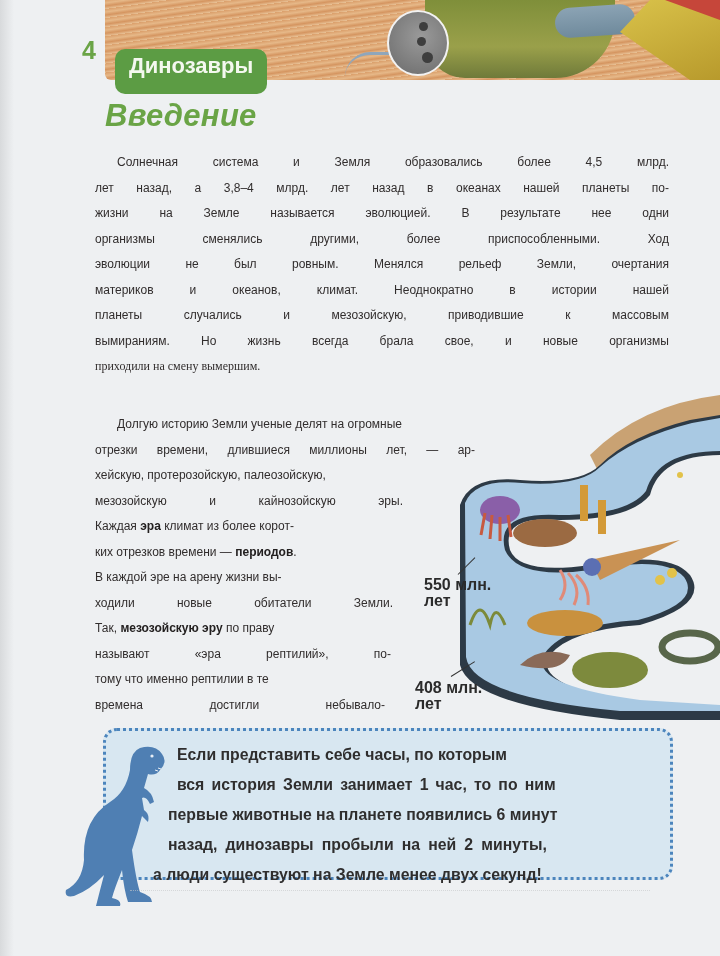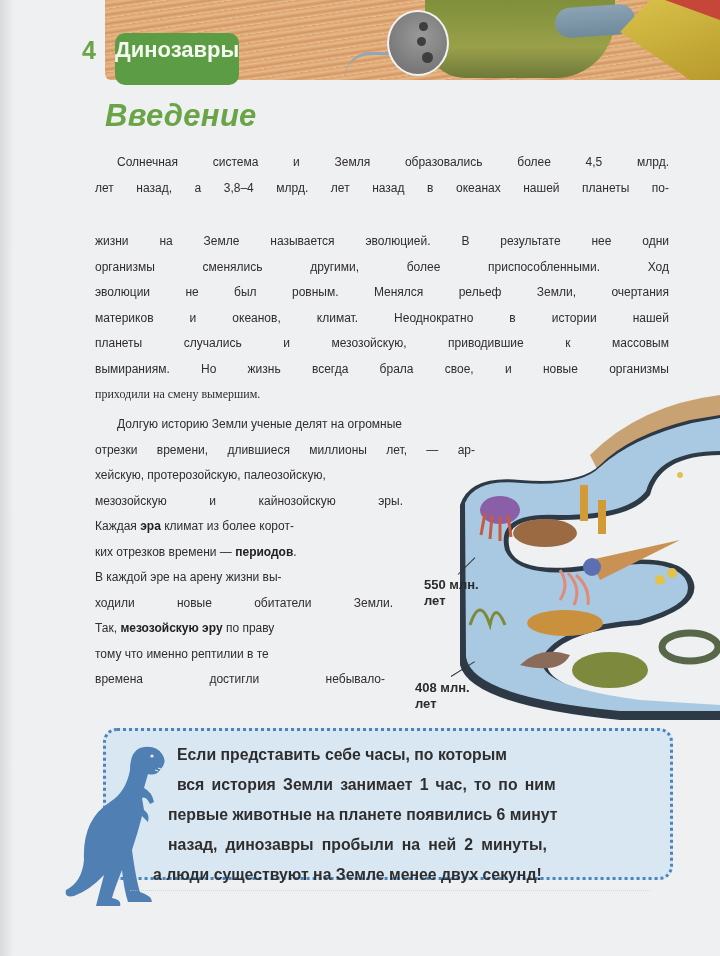--- a/index.html
+++ b/index.html
@@ -9,32 +9,32 @@
   .pterosaur-body{position:absolute;left:425px;top:0;width:190px;height:78px;background:linear-gradient(180deg,#7f8f3a,#9aa04a 60%,#6f7a3a);border-radius:0 0 60px 40px;}
   .pterosaur-neck{position:absolute;left:555px;top:6px;width:80px;height:30px;background:linear-gradient(180deg,#8ba3b4,#6f8a9c);border-radius:20px;transform:rotate(-4deg);}
   .pterosaur-head{position:absolute;left:620px;top:0;width:100px;height:80px;background:linear-gradient(160deg,#d9c24a,#b89a2c);clip-path:polygon(0 40%,30% 0,100% 0,100% 100%,70% 100%);}
   .pterosaur-crest{position:absolute;left:665px;top:0;width:55px;height:20px;background:#c6463a;clip-path:polygon(0 0,100% 0,100% 100%);}
   .pterosaur-bg{position:absolute;left:690px;top:0;width:30px;height:70px;background:#6aa24a;}
   .fossil-circle{position:absolute;left:387px;top:10px;width:58px;height:62px;border-radius:50%;background:radial-gradient(circle at 55% 40%,#9a9a9a,#6a6a6a);border:2px solid #f2f2f2;}
   .fossil-circle span{position:absolute;width:9px;height:9px;border-radius:50%;background:#3e3e3e;}
   .claw{position:absolute;left:345px;top:52px;width:50px;height:22px;border-top:3px solid #8fa6bb;border-radius:40px 0 0 0;}
 
   .page-number{position:absolute;left:82px;top:36px;font-size:25px;font-weight:bold;color:#6aa446;}
-  .chapter-badge{position:absolute;left:115px;top:33px;height:52px;padding:0 0;border-radius:10px;background:#5c9c44;color:#f4f8ef;font-size:22px;font-weight:bold;line-height:34px;}
+  .chapter-badge{position:absolute;left:115px;top:49px;height:45px;padding:0 14px;border-radius:10px;background:#5c9c44;color:#f4f8ef;font-size:22px;font-weight:bold;line-height:34px;}
 
   .section-title{position:absolute;left:105px;top:98px;font-size:31px;font-weight:bold;color:#6aa446;letter-spacing:0.3px;}
 
   .para{position:absolute;font-size:12px;line-height:25.5px;color:#312d2d;}
   .para .line{display:block;white-space:nowrap;}
   .para .just{text-align:justify;text-align-last:justify;}
   #intro{left:117px;top:150px;width:552px;}
   #eras{left:117px;top:412px;width:330px;}
   b{font-weight:bold;color:#232020;}
 
-  .time-label{position:absolute;font-size:13px;font-weight:bold;color:#2b2b2b;line-height:16px;}
+  .time-label{position:absolute;font-size:16px;font-weight:bold;color:#2b2b2b;line-height:16px;}
   .leader{position:absolute;height:1px;background:#333;transform-origin:left center;}
 
   .evo-ribbon{position:absolute;left:440px;top:385px;width:280px;height:335px;}
   .evo-ribbon svg{width:100%;height:100%;}
 
   .callout{position:absolute;left:103px;top:728px;width:570px;height:152px;background:#d8e7f1;border:3px dotted #4c85bd;border-radius:14px;box-sizing:border-box;}
   .callout-text{position:absolute;font-size:17px;font-weight:bold;line-height:30.5px;color:#2f2e2e;font-family:"Liberation Sans",sans-serif;transform:scaleX(0.93);transform-origin:left top;white-space:nowrap;}
   .dino{position:absolute;left:60px;top:740px;width:110px;height:172px;}
   .ghost{position:absolute;left:130px;top:890px;width:520px;height:6px;border-top:1px dotted #c6c8ca;opacity:.6;}
 </style>
@@ -57,39 +57,40 @@
 </div>
 
 <div class="page-number">4</div>
 <div class="chapter-badge">Динозавры</div>
 
 <h1 class="section-title" style="margin:0;font-style:italic;">Введение</h1>
 
 <div class="para" id="intro">
   <span class="line just" style="padding-left:0;">Солнечная система и Земля образовались более 4,5 млрд.</span>
   <span class="line just" style="margin-left:-22px;">лет назад, а 3,8–4 млрд. лет назад в океанах нашей планеты по-</span>
-  <span class="line just" style="margin-left:-22px;margin-top:28px;">жизни на Земле называется эволюцией. В результате нее одни</span>
+  <span class="line just" style="margin-left:-22px;">жизни на Земле называется эволюцией. В результате нее одни</span>
   <span class="line just" style="margin-left:-22px;">организмы сменялись другими, более приспособленными. Ход</span>
   <span class="line just" style="margin-left:-22px;">эволюции не был ровным. Менялся рельеф Земли, очертания</span>
   <span class="line just" style="margin-left:-22px;">материков и океанов, климат. Неоднократно в истории нашей</span>
   <span class="line just" style="margin-left:-22px;">планеты случались и мезозойскую, приводившие к массовым</span>
   <span class="line just" style="margin-left:-22px;">вымираниям. Но жизнь всегда брала свое, и новые организмы</span>
   <span class="line" style="margin-left:-22px;font-family:Liberation Serif, serif;">приходили на смену вымершим.</span>
 </div>
 
 <div class="para" id="eras">
   <span class="line">Долгую историю Земли ученые делят на огромные</span>
   <span class="line" style="margin-left:-22px;width:380px;text-align:justify;text-align-last:justify;">отрезки времени, длившиеся миллионы лет, — ар-</span>
   <span class="line" style="margin-left:-22px;">хейскую, протерозойскую, палеозойскую,</span>
   <span class="line" style="margin-left:-22px;width:308px;text-align:justify;text-align-last:justify;">мезозойскую и кайнозойскую эры.</span>
   <span class="line" style="margin-left:-22px;"><span>Каждая </span><b>эра</b><span> климат из более корот-</span></span>
   <span class="line" style="margin-left:-22px;"><span>ких отрезков времени — </span><b>периодов</b><span>.</span></span>
   <span class="line" style="margin-left:-22px;">В каждой эре на арену жизни вы-</span>
   <span class="line" style="margin-left:-22px;width:298px;text-align:justify;text-align-last:justify;">ходили новые обитатели Земли.</span>
   <span class="line" style="margin-left:-22px;"><span>Так, </span><b>мезозойскую эру</b><span> по праву</span></span>
+  <span class="line" style="margin-left:-22px;width:296px;text-align:justify;text-align-last:justify;">называют «эра рептилий», по-</span>
   <span class="line" style="margin-left:-22px;">тому что именно рептилии в те</span>
   <span class="line" style="margin-left:-22px;width:290px;text-align:justify;text-align-last:justify;">времена достигли небывало-</span>
 </div>
 
 <div class="evo-ribbon">
   <svg viewBox="0 0 280 335" xmlns="http://www.w3.org/2000/svg">
 
     <path d="M150 70 Q200 20 280 10 L280 60 Q230 60 220 90 Q200 110 170 110 Z" fill="#c9a273"></path>
 
     <path d="M20 120 Q30 90 80 95 Q140 100 160 80 Q190 50 250 35 L280 30 L280 70 Q220 70 210 110 Q190 135 120 135 Q60 130 70 165 Q80 190 150 180 Q230 165 250 190 Q270 220 200 240 Q130 245 110 270 Q90 300 200 320 L280 325 L280 335 L180 335 Q30 320 20 280 Z" fill="#2d3a46"></path>

